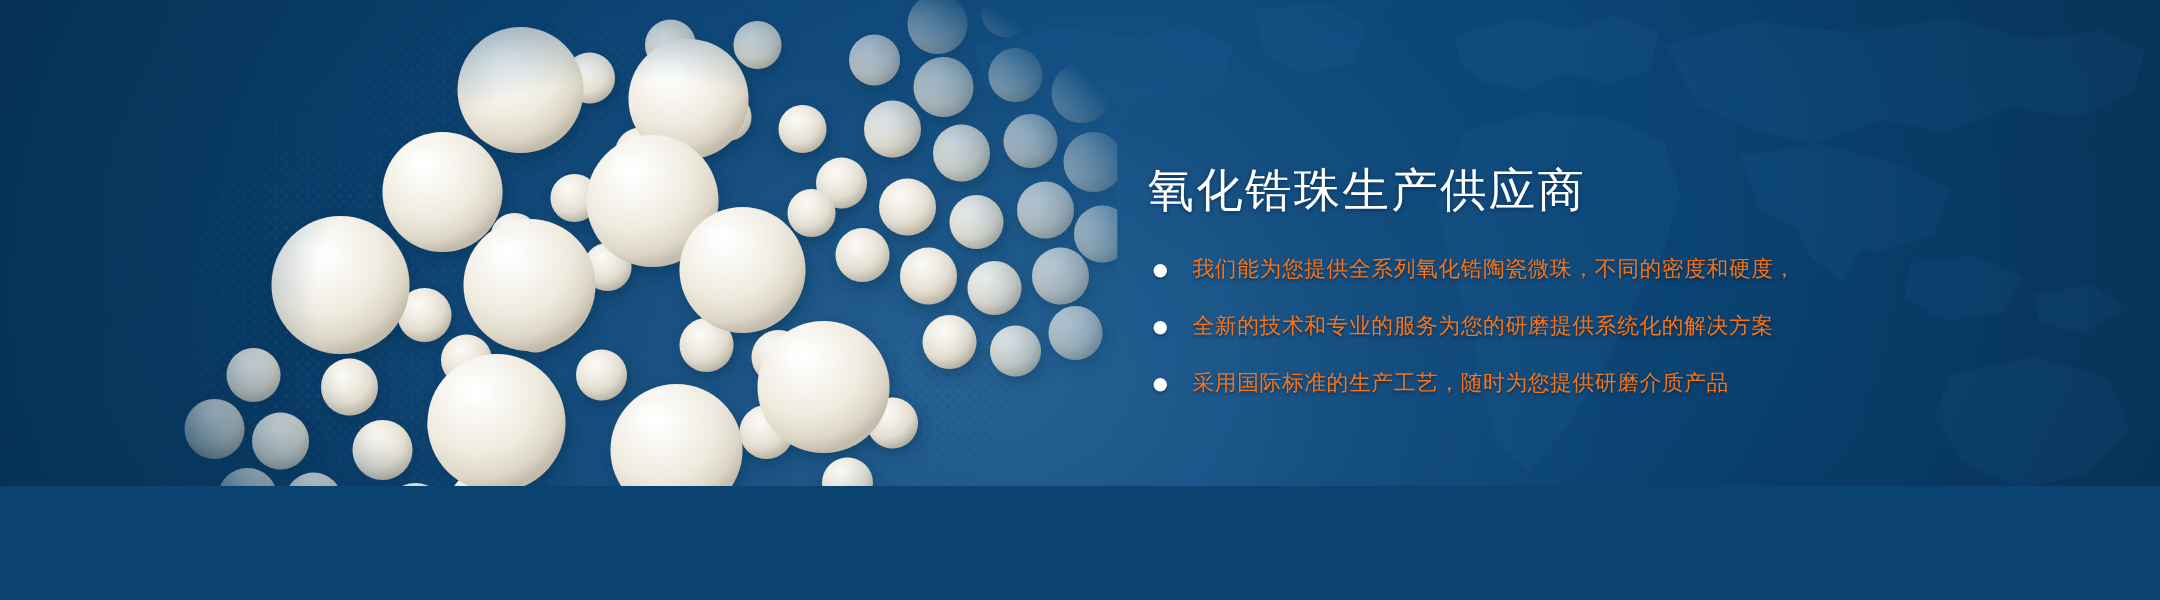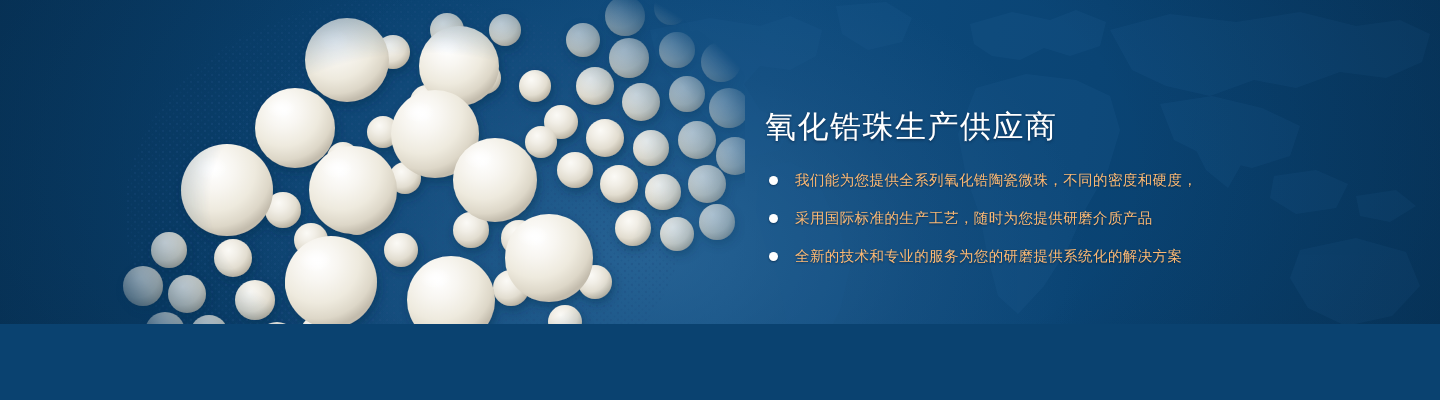--- a/index.html
+++ b/index.html
@@ -66,21 +66,21 @@
   .bullets {
     margin-top:24px;
     list-style:none;
   }
   .bullet {
     position:relative;
     padding-left:30px;
     margin-bottom:9px;
     font-size:14.5px;
     line-height:22px;
-    color:#fdba74;
+    color:#f97316;
     letter-spacing:0.4px;
     text-shadow:0 1px 2px rgba(0,18,40,0.5);
     margin-top:16px;
   }
   .bullet:last-child { margin-bottom:0; }
   .bullet .dot {
     position:absolute;
     left:4px; top:7px;
     width:9px; height:9px;
     border-radius:50%;
@@ -283,24 +283,24 @@
 
     <ul class="bullets">
 
       <li class="bullet">
         <span class="dot"></span>
         <span class="txt">我们能为您提供全系列氧化锆陶瓷微珠，不同的密度和硬度，</span>
       </li>
 
       <li class="bullet">
         <span class="dot"></span>
+        <span class="txt">全新的技术和专业的服务为您的研磨提供系统化的解决方案</span>
+      </li>
+
+      <li class="bullet">
+        <span class="dot"></span>
         <span class="txt">采用国际标准的生产工艺，随时为您提供研磨介质产品</span>
       </li>
 
-      <li class="bullet">
-        <span class="dot"></span>
-        <span class="txt">全新的技术和专业的服务为您的研磨提供系统化的解决方案</span>
-      </li>
-
     </ul>
   </div>
 
 </div>
 
 </body></html>

